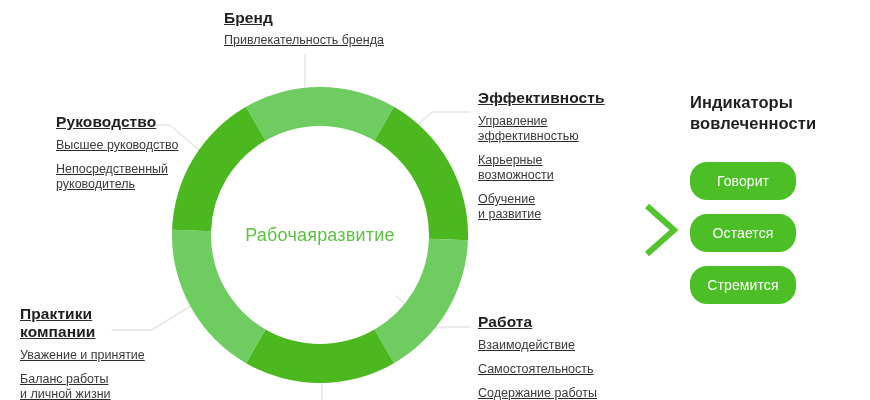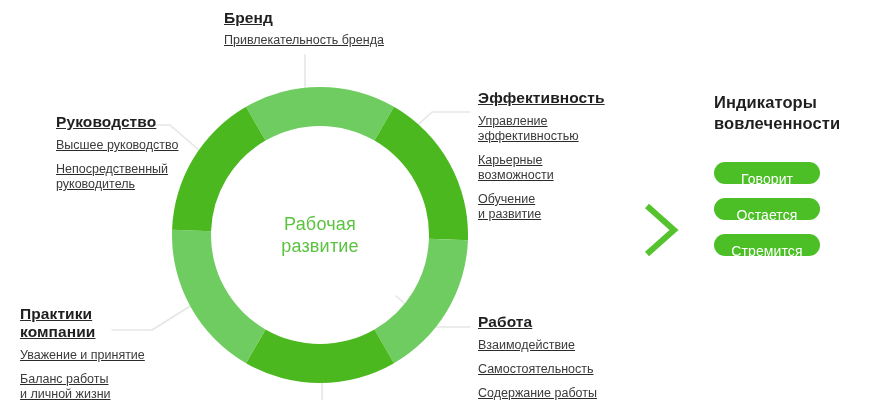--- a/index.html
+++ b/index.html
@@ -44,21 +44,21 @@
   }
   #donut-svg { display: block; }
 
   .donut-center-text {
     position: absolute;
     left: 0;
     top: 0;
     width: 296px;
     height: 296px;
     display: flex;
-    flex-direction: column;
+    flex-direction: row;
     align-items: center;
     justify-content: center;
     pointer-events: none;
   }
   .donut-center-text .line {
     font-size: 18px;
     line-height: 22px;
     font-weight: 400;
     color: #5cc342;
     letter-spacing: 0.2px;
@@ -104,37 +104,37 @@
     position: absolute;
     left: 641px;
     top: 200px;
     width: 42px;
     height: 60px;
   }
 
   
   #right-panel {
     position: absolute;
-    left: 714px;
+    left: 690px;
     top: 92px;
     width: 150px;
   }
   #right-panel .panel-title {
     font-size: 16.5px;
     font-weight: bold;
     color: #1f1f1f;
     line-height: 21px;
     margin: 0 0 28px 0;
     white-space: pre-line;
     letter-spacing: 0.1px;
   }
   .pill {
     display: block;
     width: 106px;
-    height: 22px;
+    height: 38px;
     line-height: 34px;
     border-radius: 17px;
     background: #4cbf26;
     color: #ffffff;
     font-size: 14px;
     text-align: center;
     margin-bottom: 14px;
     border: none;
     padding: 0;
     font-family: "Liberation Sans", sans-serif;

